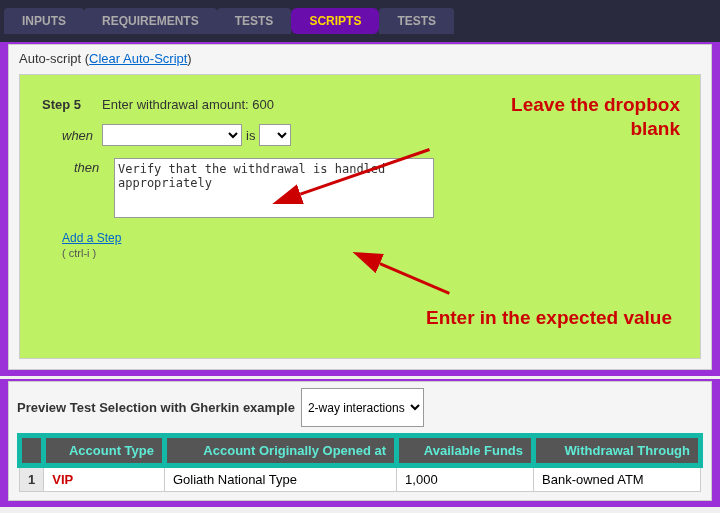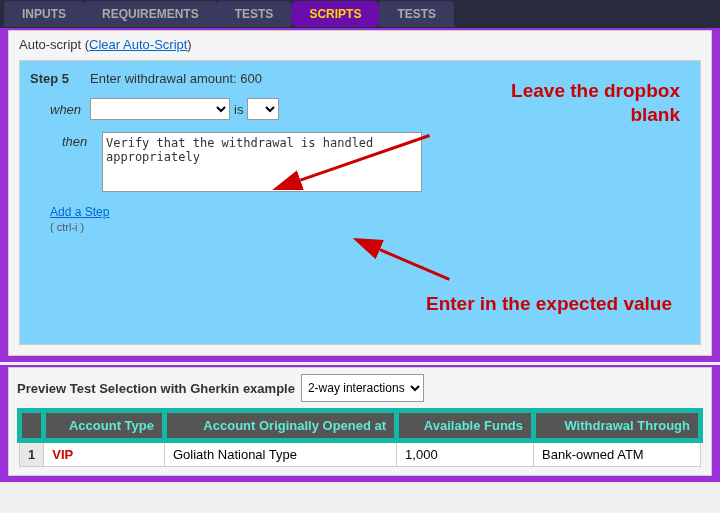--- a/index.html
+++ b/index.html
@@ -3,21 +3,21 @@
   <meta charset="utf-8">
   <style>
     * { margin: 0; padding: 0; box-sizing: border-box; }
     body { width: 720px; height: 513px; font-family: Arial, sans-serif; font-size: 13px; overflow: hidden; background: #f0f0f0; }
 
     
     .top-nav {
       background: #2a2a3e;
       display: flex;
       align-items: center;
-      height: 28px;
+      height: 42px;
       padding: 0 4px;
     }
     .nav-tab {
       padding: 6px 18px;
       font-size: 12px;
       font-weight: bold;
       color: #ccc;
       cursor: pointer;
       border-radius: 4px 4px 0 0;
       text-transform: uppercase;
@@ -145,21 +145,21 @@
     }
     .preview-title {
       font-size: 13px;
       color: #333;
       font-weight: bold;
       margin-right: 6px;
     }
     .preview-dropdown {
       border: 1px solid #999;
       background: white;
-      height: 28px;
+      height: 39px;
       font-size: 12px;
       padding: 0 2px;
     }
 
     
     .preview-table {
       width: 100%;
       border-collapse: collapse;
       font-size: 13px;
     }
@@ -198,21 +198,21 @@
   <div class="nav-tab active">Scripts</div>
   <div class="nav-tab inactive">TESTS</div>
 </div>
 
 <div style="background:#9b30d9; padding: 2px 8px 6px 8px; margin: 0;">
   <div style="background:#f5f5f5; padding: 6px 10px 10px 10px; border:1px solid #ccc;">
     <div class="autoscript-title">
       <span>Auto-script</span> (<a>Clear Auto-Script</a>)
     </div>
 
-    <div style="background:#7dd3fc; border:1px solid #ccc; padding:10px; position:relative; min-height:285px;">
+    <div style="background:#bef264; border:1px solid #ccc; padding:22px; position:relative; min-height:285px;">
 
       <div class="step-row">
         <span class="step-label">Step 5</span>
         <span class="step-value">Enter withdrawal amount: 600</span>
       </div>
 
       <div class="when-row">
         <span class="when-label">when</span>
         <select class="when-dropdown">
           <option value=""></option>

